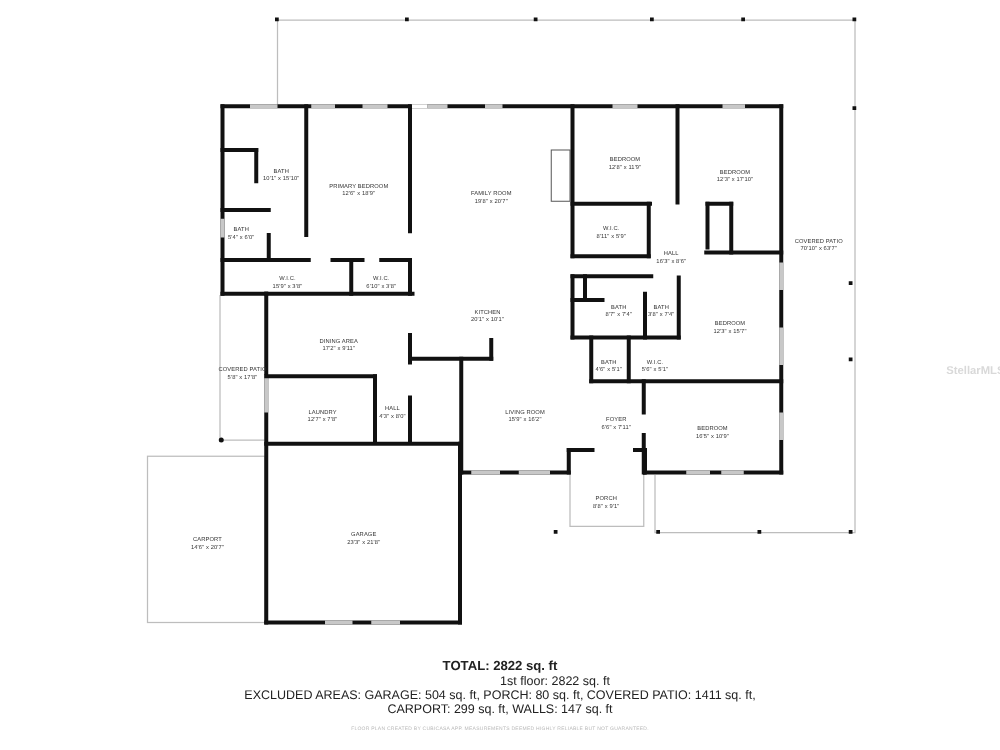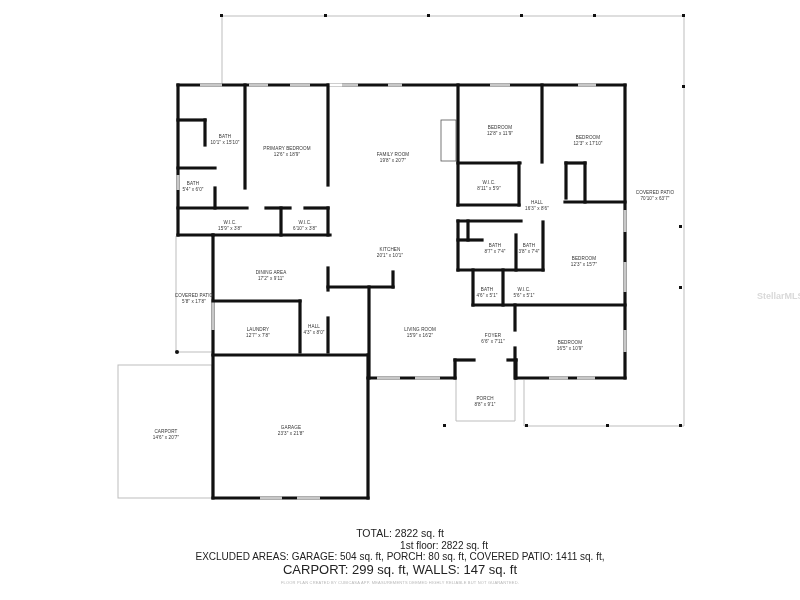--- a/index.html
+++ b/index.html
@@ -5,24 +5,24 @@
   html, body { margin: 0; padding: 0; background: #ffffff; }
   body { width: 800px; height: 600px; position: relative; overflow: hidden; font-family: "Liberation Sans", sans-serif; }
   #plan { position: absolute; left: 0; top: 0; width: 800px; height: 600px; }
   .wall { stroke: #111; stroke-width: 3.2; stroke-linecap: square; fill: none; }
   .thin { stroke: #bdbdbd; stroke-width: 1; fill: none; }
   .win { stroke: #c8c8c8; stroke-width: 3.2; }
   .post { fill: #111; }
   .room-label { position: absolute; text-align: center; font-size: 4.6px; line-height: 6px; color: #333; white-space: nowrap; transform: translateX(-50%); letter-spacing: 0.1px; }
   .room-label span { display: block; }
   .summary { position: absolute; left: 0; width: 800px; text-align: center; color: #222; }
-  #total { top: 527px; font-weight: normal; font-size: 10.5px; }
+  #total { top: 527px; font-weight: bold; font-size: 10.5px; }
   #floor1 { top: 540px; font-size: 10px; margin-left: 44px; }
   #excluded1 { top: 551px; font-size: 10px; }
-  #excluded2 { top: 562px; font-size: 13px; }
+  #excluded2 { top: 562px; font-size: 10px; }
   #credit { top: 580px; font-size: 4px; color: #b8b8b8; letter-spacing: 0.2px; }
   #watermark { position: absolute; left: 757px; top: 291px; font-size: 9px; color: #d9d9d9; font-weight: bold; }
 </style>
 </head>
 <body>
 
 <svg id="plan" viewBox="0 0 800 600" xmlns="http://www.w3.org/2000/svg">
 
   <g>
     <polyline class="thin" points="222,86 222,16 684,16 684,426 524,426 524,380"></polyline>

